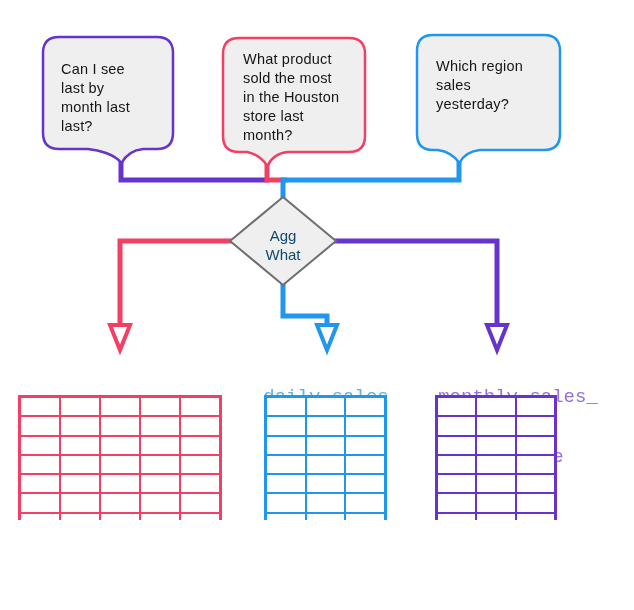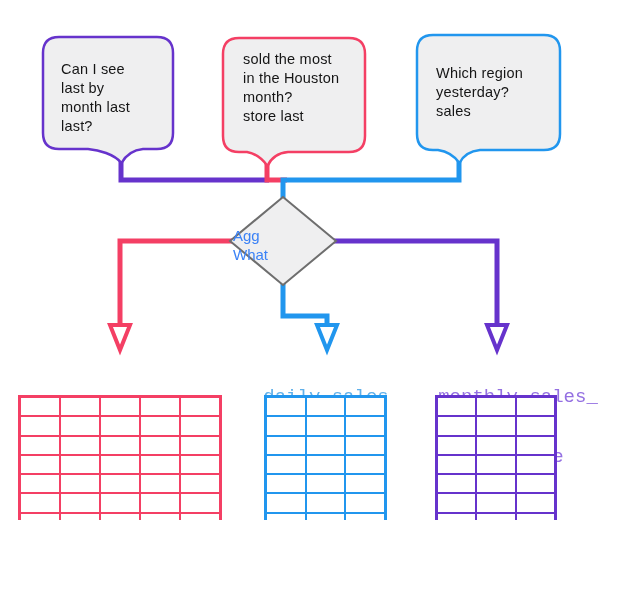--- a/index.html
+++ b/index.html
@@ -6,22 +6,22 @@
   .canvas{
     position:relative;width:634px;height:520px;background:#ffffff;overflow:hidden;
     font-family:"Liberation Sans",sans-serif;
   }
   .layer{position:absolute;left:0;top:0;}
   .bubble-text{
     position:absolute;color:#151515;font-size:14.5px;line-height:19px;
     letter-spacing:0.2px;white-space:nowrap;
   }
   .diamond-text{
-    position:absolute;left:233px;top:226px;width:100px;text-align:left;
-    color:#3b82f6;font-size:15px;line-height:19px;
+    position:absolute;left:233px;top:226px;width:100px;text-align:center;
+    color:#0c4a6e;font-size:15px;line-height:19px;
   }
   .table-label{
     position:absolute;text-align:center;white-space:pre;
     font-family:"Liberation Mono",monospace;font-size:19px;line-height:20px;
   }
   .tbl{
     position:absolute;display:grid;gap:2px;border-style:solid;border-width:3px;
     box-sizing:border-box;
   }
   .tbl .cell{background:#ffffff;}
@@ -68,29 +68,30 @@
              H 433 Q 417 150 417 134 V 51 Q 417 35 433 35 Z" stroke-width="2.5" stroke-linejoin="round" stroke="#2196ee" fill="#efeff0"></path>
   </svg>
 
   <div class="bubble-text" style="left:61px;top:60px;">
     <div>Can I see</div>
     <div>last by</div>
     <div>month last</div>
     <div>last?</div>
   </div>
   <div class="bubble-text" style="left:243px;top:50px;">
+    <div>What product</div>
     <div>sold the most</div>
     <div>in the Houston</div>
+    <div>store last</div>
     <div>month?</div>
-    <div>store last</div>
-  </div>
-  <div class="bubble-text" style="left:436px;top:64px;">
+  </div>
+  <div class="bubble-text" style="left:436px;top:57px;">
     <div>Which region</div>
+    <div>sales</div>
     <div>yesterday?</div>
-    <div>sales</div>
   </div>
 
   <div class="diamond-text">
     <div>Agg</div>
     <div>What</div>
   </div>
 
   <div class="table-label" id="lbl-all" style="color: rgb(245, 140, 170);">
     <div>all_sales</div>
   </div>

